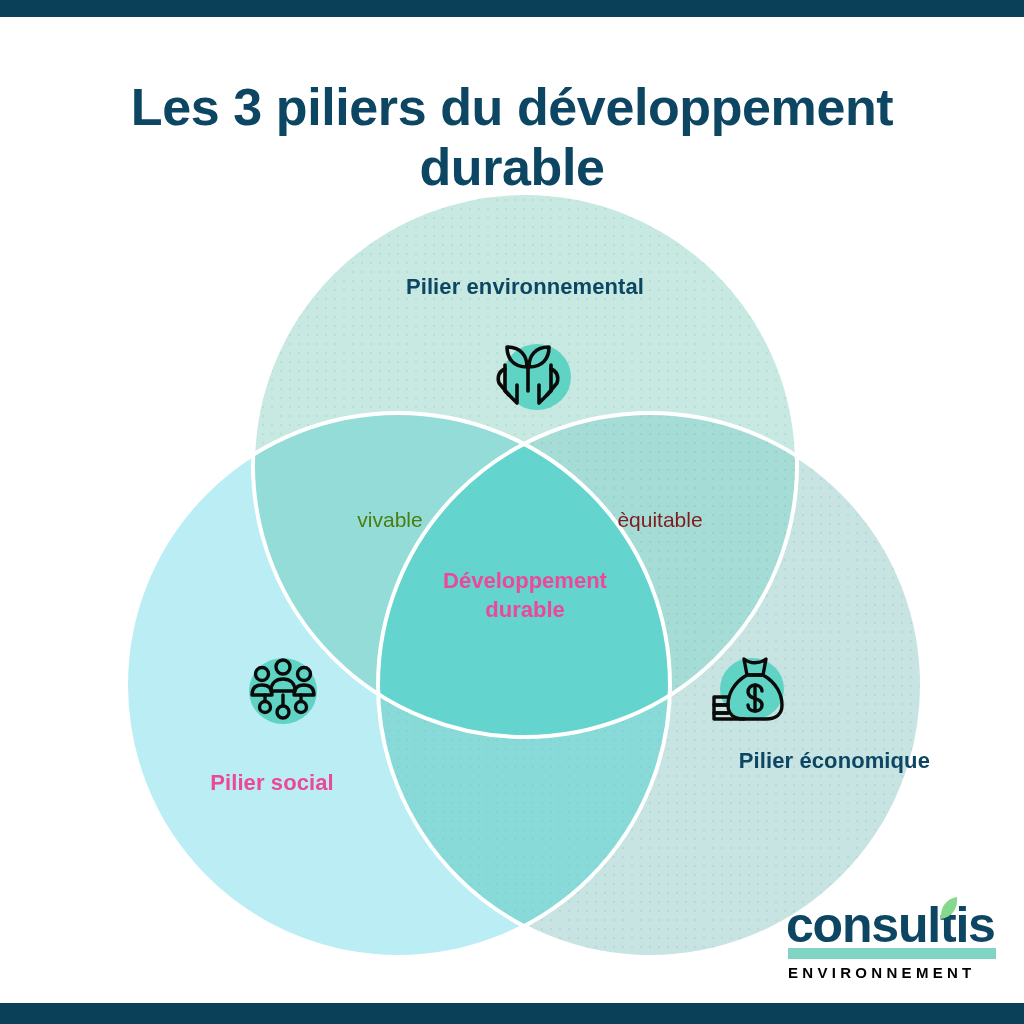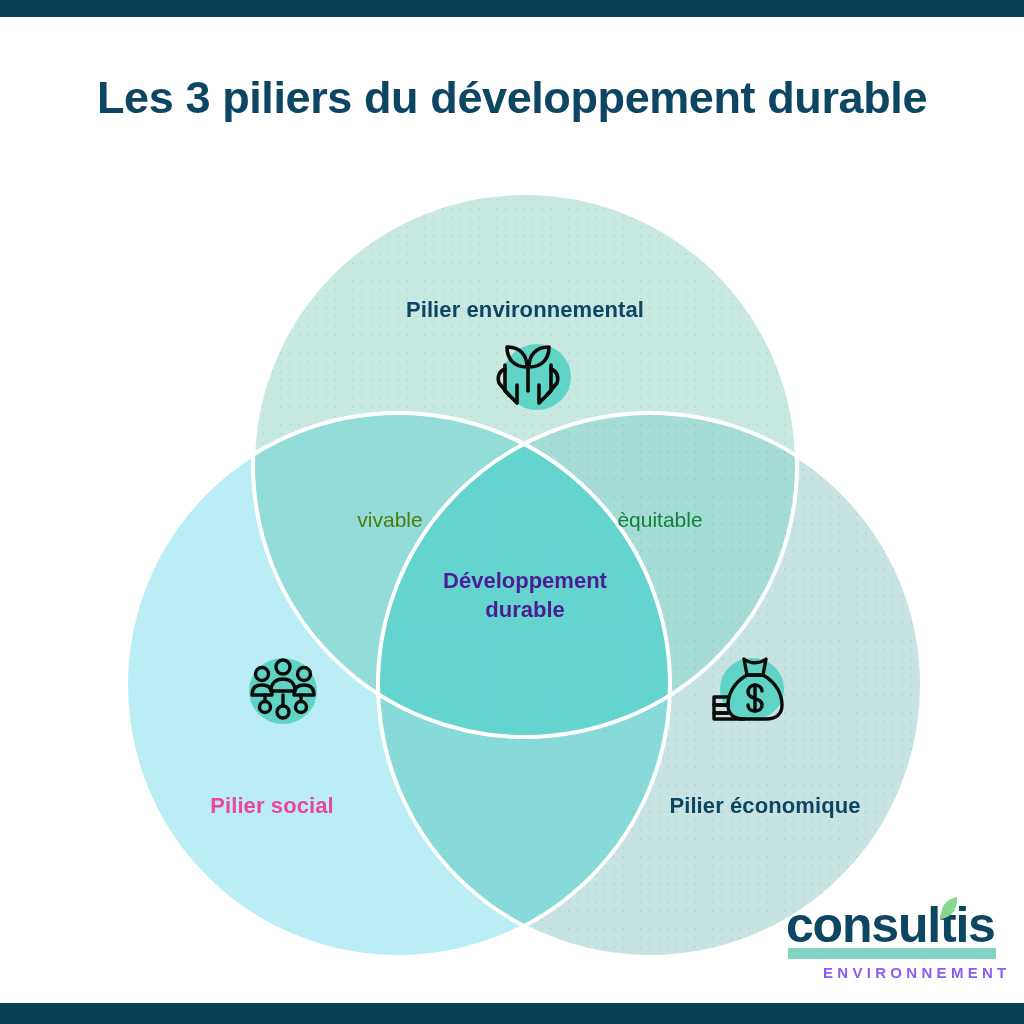--- a/index.html
+++ b/index.html
@@ -27,21 +27,21 @@
   .band-bottom { top: 1003px; height: 21px; }
 
   
   .title {
     position: absolute;
     left: 62px;
     top: 42px;
     width: 900px;
     text-align: center;
     color: #0d4662;
-    font-size: 45px;
+    font-size: 52px;
     font-weight: bold;
     line-height: 1.16;
     letter-spacing: -0.4px;
   }
 
   
   .venn {
     position: absolute;
     left: 0;
     top: 0;
@@ -53,36 +53,35 @@
   .vlabel {
     position: absolute;
     color: #0d4662;
     text-align: center;
     white-space: pre-line;
   }
   .vlabel.pillar {
     font-size: 22px;
     font-weight: bold;
     letter-spacing: 0.1px;
-    margin-top: 23px;
   }
   .vlabel.inter {
     font-size: 21px;
     font-weight: normal;
     color: #15506b;
   }
   .vlabel.core {
     font-size: 22px;
     font-weight: bold;
     line-height: 1.3;
   }
 
   #lbl-env    { left: 305px; top: 274px; width: 440px; }
   #lbl-social { left: 122px; top: 770px; width: 300px; }
-  #lbl-eco    { left: 600px; top: 770px; width: 330px; }
+  #lbl-eco    { left: 600px; top: 748px; width: 330px; text-align: right; }
   #lbl-vivable   { left: 275px; top: 508px; width: 230px; }
   #lbl-equitable { left: 545px; top: 508px; width: 230px; }
   #lbl-viable    { left: 415px; top: 714px; width: 220px; }
   #lbl-core      { left: 390px; top: 567px; width: 270px; }
 
   
   .iconwrap {
     position: absolute;
     width: 96px;
     height: 96px;
@@ -246,27 +245,27 @@
         <path d="M28 70 L14 70 L14 76 L44 76"></path>
       </g>
     </svg>
   </div>
 
   <div class="vlabel pillar" id="lbl-env" style="color: rgb(13, 70, 98);">Pilier environnemental</div>
   <div class="vlabel pillar" id="lbl-social" style="color: #ec4899;">Pilier social</div>
   <div class="vlabel pillar" id="lbl-eco" style="color: rgb(13, 70, 98);">Pilier économique</div>
 
   <div class="vlabel inter" id="lbl-vivable" style="color: #4d7c0f;">vivable</div>
-  <div class="vlabel inter" id="lbl-equitable" style="color: #15803d;">èquitable</div>
-
-  <div class="vlabel core" id="lbl-core" style="color: #4c1d95;">Développement
+  <div class="vlabel inter" id="lbl-equitable" style="color: #7f1d1d;">èquitable</div>
+
+  <div class="vlabel core" id="lbl-core" style="color: #ec4899;">Développement
 durable</div>
 
   <div class="logo">
     <div class="logo-word" style="color: rgb(13, 70, 98);">consultis</div>
     <svg class="logo-leaf" viewBox="0 0 22 26">
       <path d="M19 1 C8 3 2 11 3 23 C14 21 20 13 19 1 Z" fill="#86d98c"></path>
     </svg>
     <div class="logo-bar" style="background: rgb(127, 212, 196);"></div>
-    <div class="logo-sub" style="color: #8b5cf6; margin-left: 35px;">ENVIRONNEMENT</div>
+    <div class="logo-sub" style="color: #000000;">ENVIRONNEMENT</div>
   </div>
 
 </div>
 
 </body></html>

